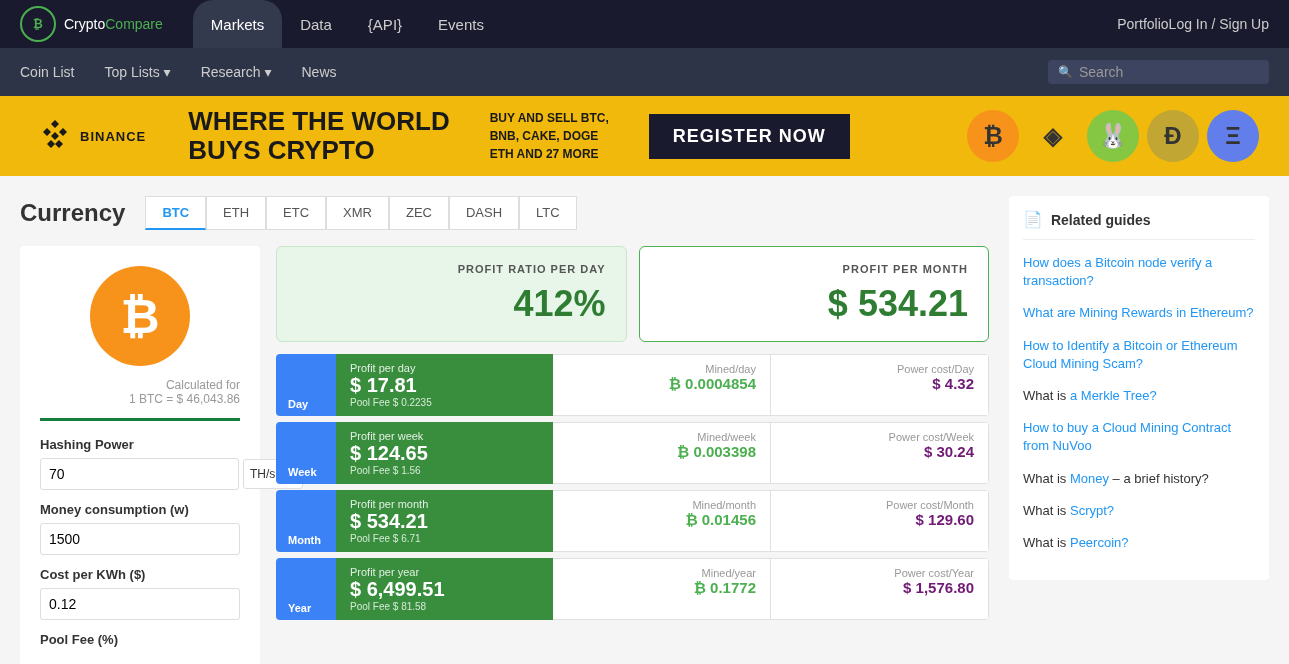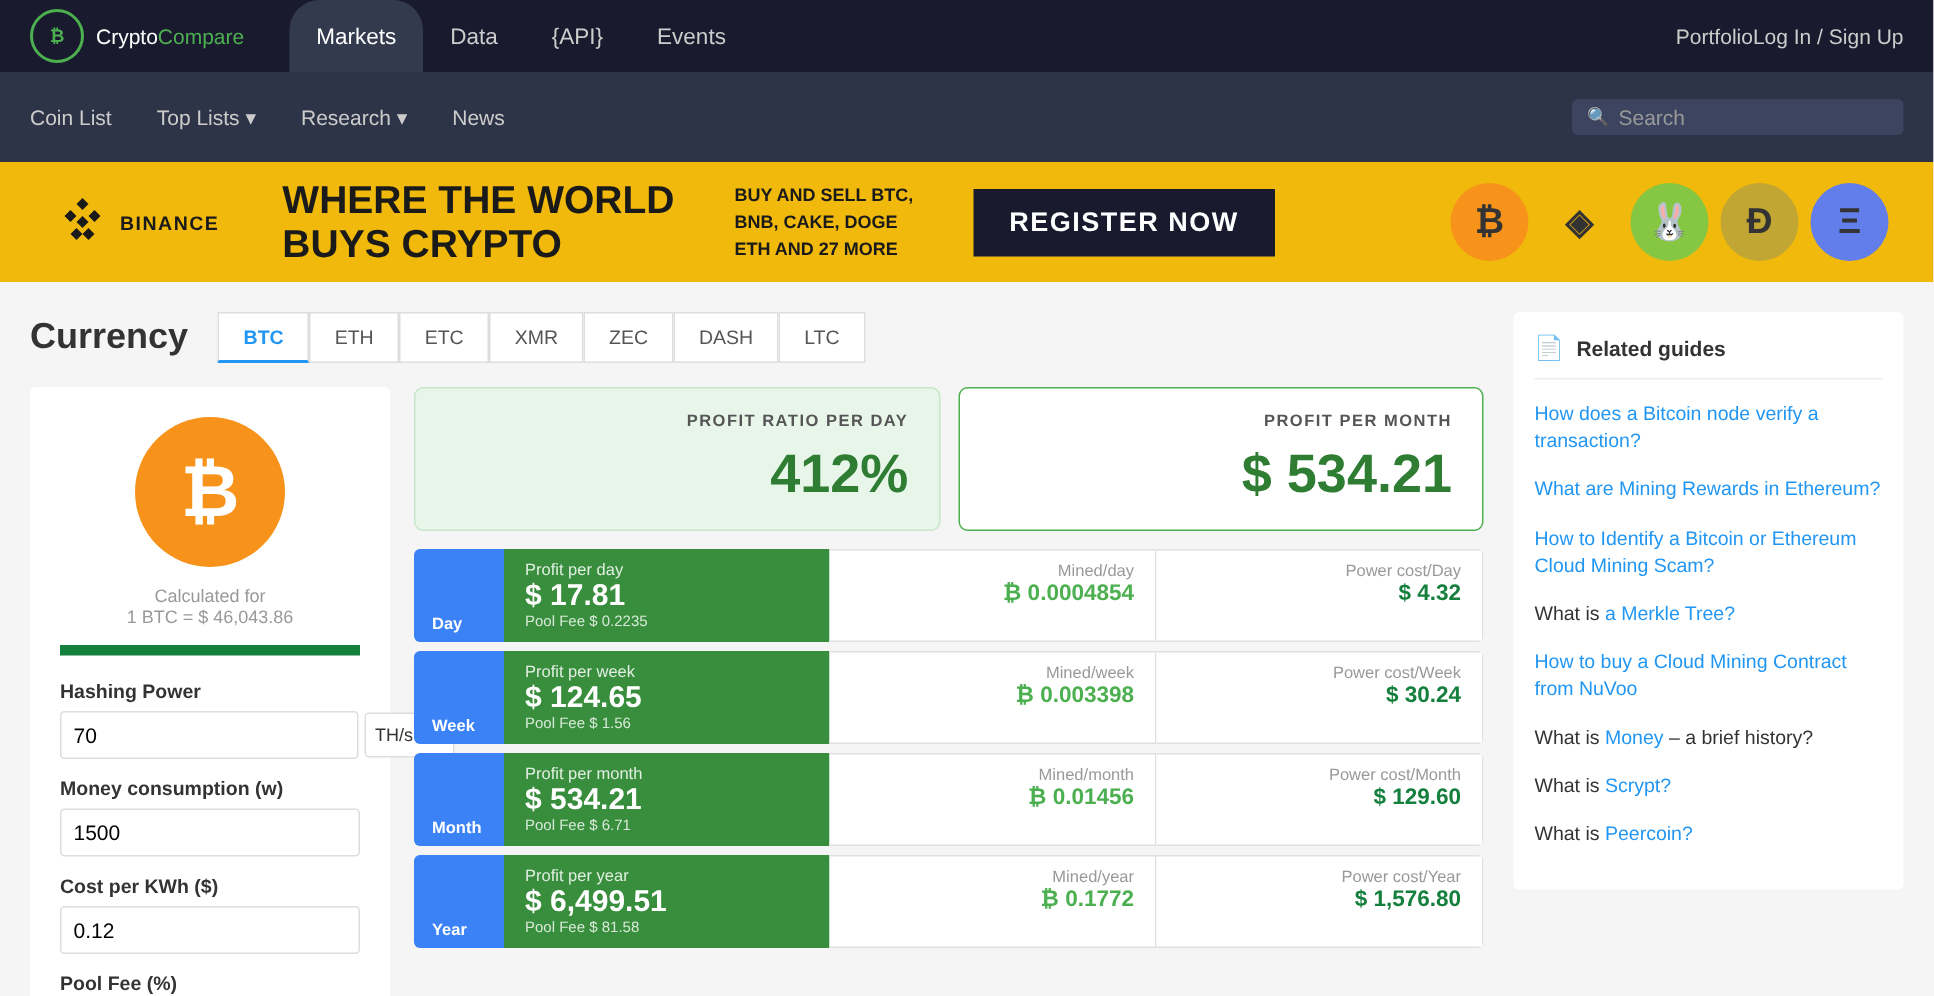--- a/index.html
+++ b/index.html
@@ -57,21 +57,21 @@
       cursor: pointer;
       font-size: 14px;
     }
 
     
     .secondary-nav {
       background: #2d3447;
       display: flex;
       align-items: center;
       padding: 0 20px;
-      height: 60px;
+      height: 48px;
     }
     .sec-nav-items {
       display: flex;
       align-items: center;
       flex: 1;
       gap: 30px;
     }
     .sec-nav-item {
       color: #ccc;
       cursor: pointer;
@@ -220,26 +220,26 @@
       border-radius: 50%;
       background: #F7931A;
       display: flex; align-items: center; justify-content: center;
       margin: 0 auto 12px;
       font-size: 50px;
       color: #fff;
       font-weight: bold;
     }
     .btc-symbol { font-size: 48px; font-weight: 900; }
     .calculated-for {
-      text-align: center;
+      text-align: right;
       color: #999;
       font-size: 12px;
       margin-bottom: 16px;
       padding-bottom: 12px;
-      border-bottom: 7px solid #15803d;
+      border-bottom: 3px solid #15803d;
     }
     .calc-label {
       font-weight: bold;
       font-size: 13px;
       margin: 12px 0 6px;
       color: #333;
     }
     .input-row {
       display: flex;
       align-items: center;
@@ -371,21 +371,21 @@
       padding: 8px 14px;
       flex: 1;
       text-align: right;
     }
     .data-row-cost-label {
       font-size: 11px;
       color: #999;
     }
     .data-row-cost-value {
       font-size: 15px;
-      color: #15803d;
+      color: #701a75;
       font-weight: bold;
     }
 
     
     .sidebar {
       width: 260px;
       min-width: 260px;
     }
     .related-guides {
       background: #fff;

